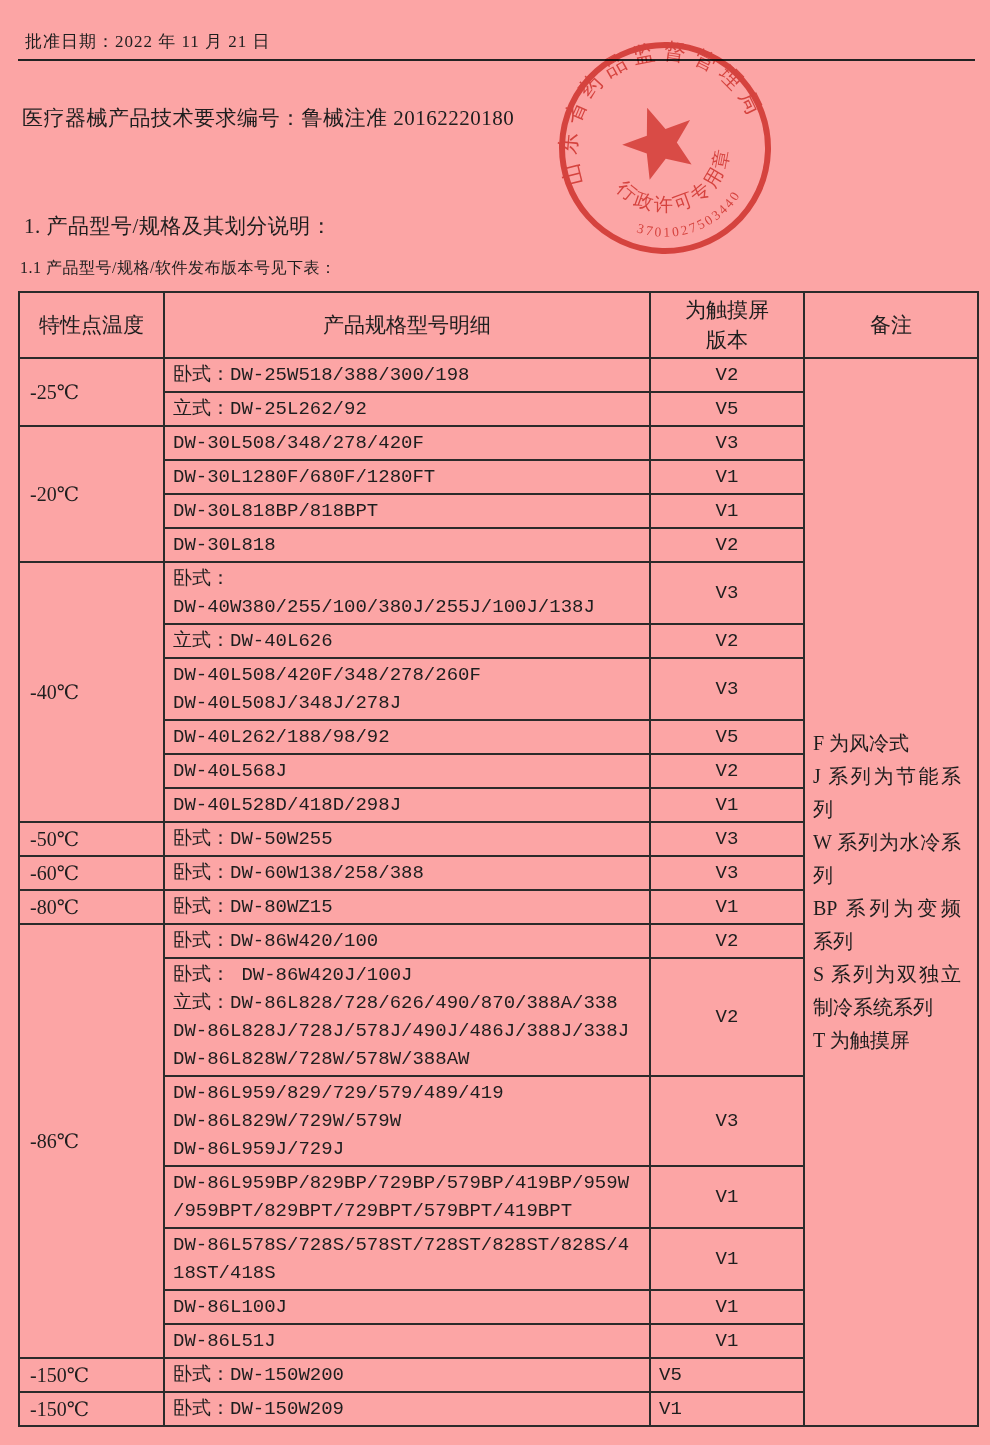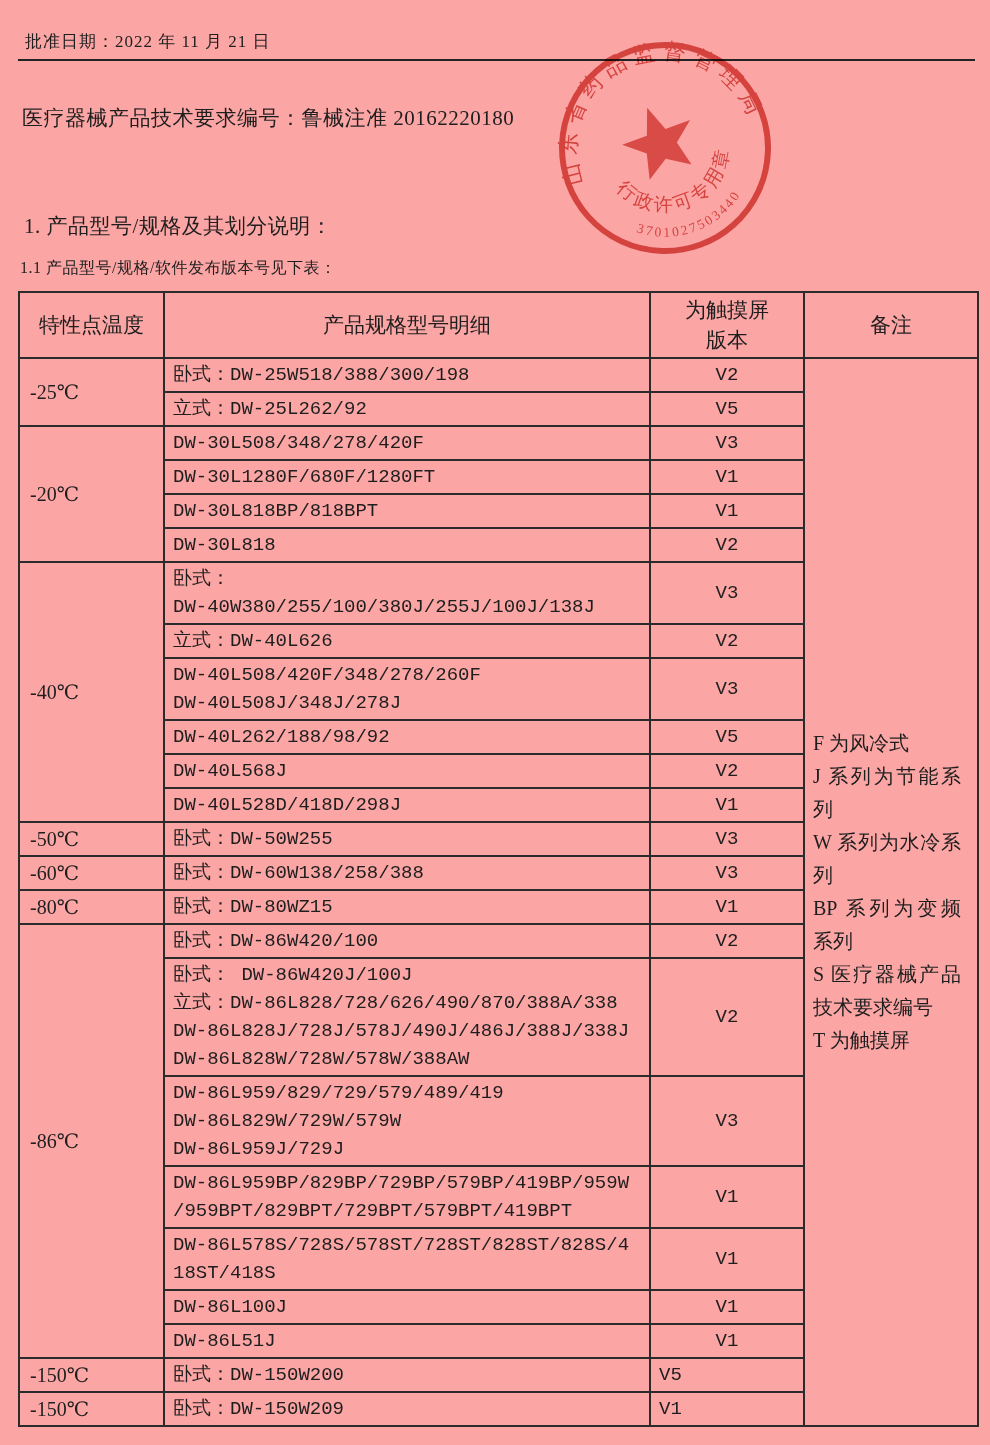--- a/index.html
+++ b/index.html
@@ -67,21 +67,21 @@
     <tbody id="spec-body">
         <tr>
           <td class="temp" rowspan="2">-25℃</td>
           <td class="model">卧式：DW-25W518/388/300/198</td>
           <td class="ver">V2</td>
           <td class="remark" rowspan="24">
             <div>F 为风冷式</div>
             <div>J 系列为节能系列</div>
             <div>W 系列为水冷系列</div>
             <div>BP 系列为变频系列</div>
-            <div>S 医疗器械产品技术要求编号</div>
+            <div>S 系列为双独立制冷系统系列</div>
             <div>T 为触摸屏</div>
           </td>
         </tr>
         <tr>
           <td class="model">立式：DW-25L262/92</td>
           <td class="ver">V5</td>
         </tr>
         <tr>
           <td class="temp" rowspan="4">-20℃</td>
           <td class="model">DW-30L508/348/278/420F</td>

